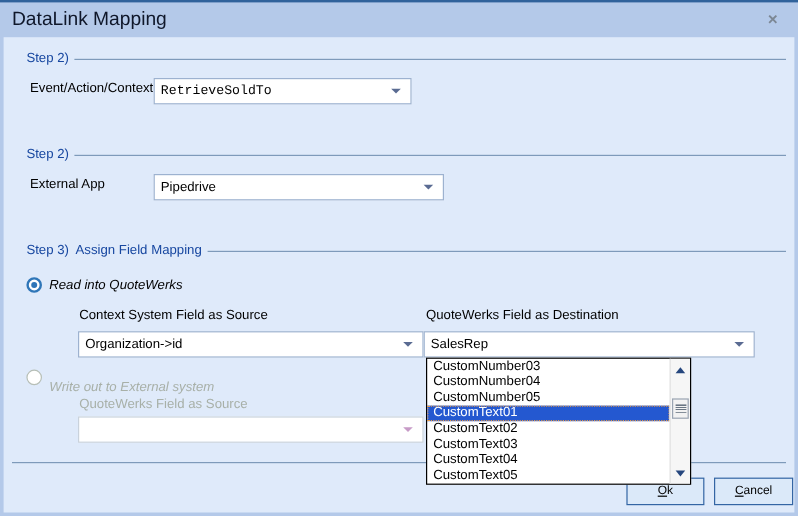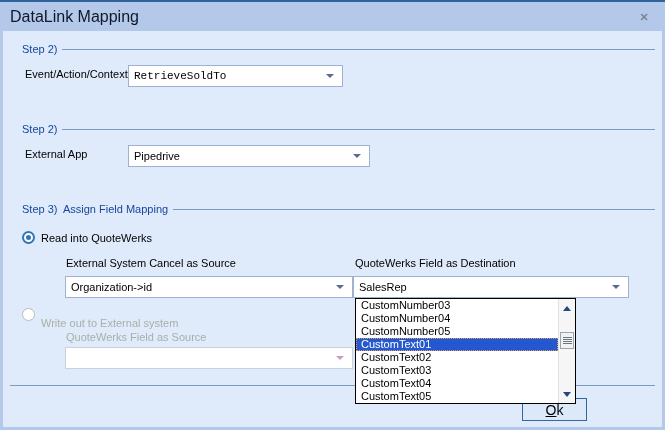--- a/index.html
+++ b/index.html
@@ -56,21 +56,21 @@
   
   .radio {
     position:absolute; width:13px; height:13px; border-radius:50%;
     background:#fff; border:2px solid #2f76b8;
   }
   .radio .dot {
     position:absolute; left:2px; top:2px; width:5px; height:5px;
     border-radius:50%; background:#2f76b8;
   }
   .radio.disabled { border:1px solid #b7bfb7; }
-  .radio-label { position:absolute; color:#000; }
+  .radio-label { position:absolute; color:#000;font-style:italic; }
   .radio-label.disabled { color:#a8b0a8;margin-top:8px; }
 
   
   .dd-list {
     position:absolute; left:355px; top:298px; width:221px; height:106px;
     background:#fff; border:1px solid #000; z-index:10;
   }
   .dd-items { position:absolute; left:0; top:0; right:17px; bottom:0; overflow:hidden; }
   .list-item {
     height:13px; line-height:13px; padding-left:5px;
@@ -94,21 +94,21 @@
   .sb-thumb {
     position:absolute; left:1px; top:33px; width:14px; height:17px;
     background:#f2f2f2; border:1px solid #9aa4b2;
     display:flex; align-items:center; justify-content:center;
   }
   .sb-grip { width:9px; height:7px; background:repeating-linear-gradient(to bottom,#6a7684 0 1px,transparent 1px 2px); }
 
   
   .dlg-btn {
     position:absolute; height:23px; background:#dbe9f9;
-    border:1px solid #3465a4; color:#000; font-size:14px;
+    border:1px solid #3465a4; color:#000; font-size:10px;
     display:flex; align-items:center; justify-content:center; cursor:default;
   }
   .btn-label { display:block; }
   .btn-label::first-letter { text-decoration:underline; }
 </style>
 </head>
 <body>
 
 <div class="window">
 
@@ -140,21 +140,21 @@
   <div class="legend" style="top:203px;">
     <span class="legend-label">Step 3)  Assign Field Mapping</span>
     <span class="legend-line"></span>
   </div>
 
   <div class="radio" style="left:22px; top:231px;">
     <span class="dot"></span>
   </div>
   <div class="radio-label" style="left:41px; top:232px;">Read into QuoteWerks</div>
 
-  <div class="field-label" style="left:66px; top:257px;">External System Cancel as Source</div>
+  <div class="field-label" style="left:66px; top:257px;">Context System Field as Source</div>
   <div class="combo" style="left:65px; top:276px; width:288px;">
     <span class="combo-value">Organization-&gt;id</span>
     <span class="arrow-down"></span>
   </div>
 
   <div class="field-label" style="left:355px; top:257px;">QuoteWerks Field as Destination</div>
   <div class="combo" style="left:353px; top:276px; width:276px;">
     <span class="combo-value">SalesRep</span>
     <span class="arrow-down"></span>
   </div>
@@ -190,14 +190,17 @@
   <div class="combo disabled" style="left:65px; top:347px; width:288px;">
     <span class="combo-value"></span>
     <span class="arrow-down"></span>
   </div>
 
   <div class="hline" style="left:10px; top:385px; width:645px;"></div>
 
   <button class="dlg-btn" style="left:522px; top:398px; width:65px;">
     <span class="btn-label">Ok</span>
   </button>
+  <button class="dlg-btn" style="left:595px; top:398px; width:66px;">
+    <span class="btn-label">Cancel</span>
+  </button>
 
 </div>
 
 </body></html>

